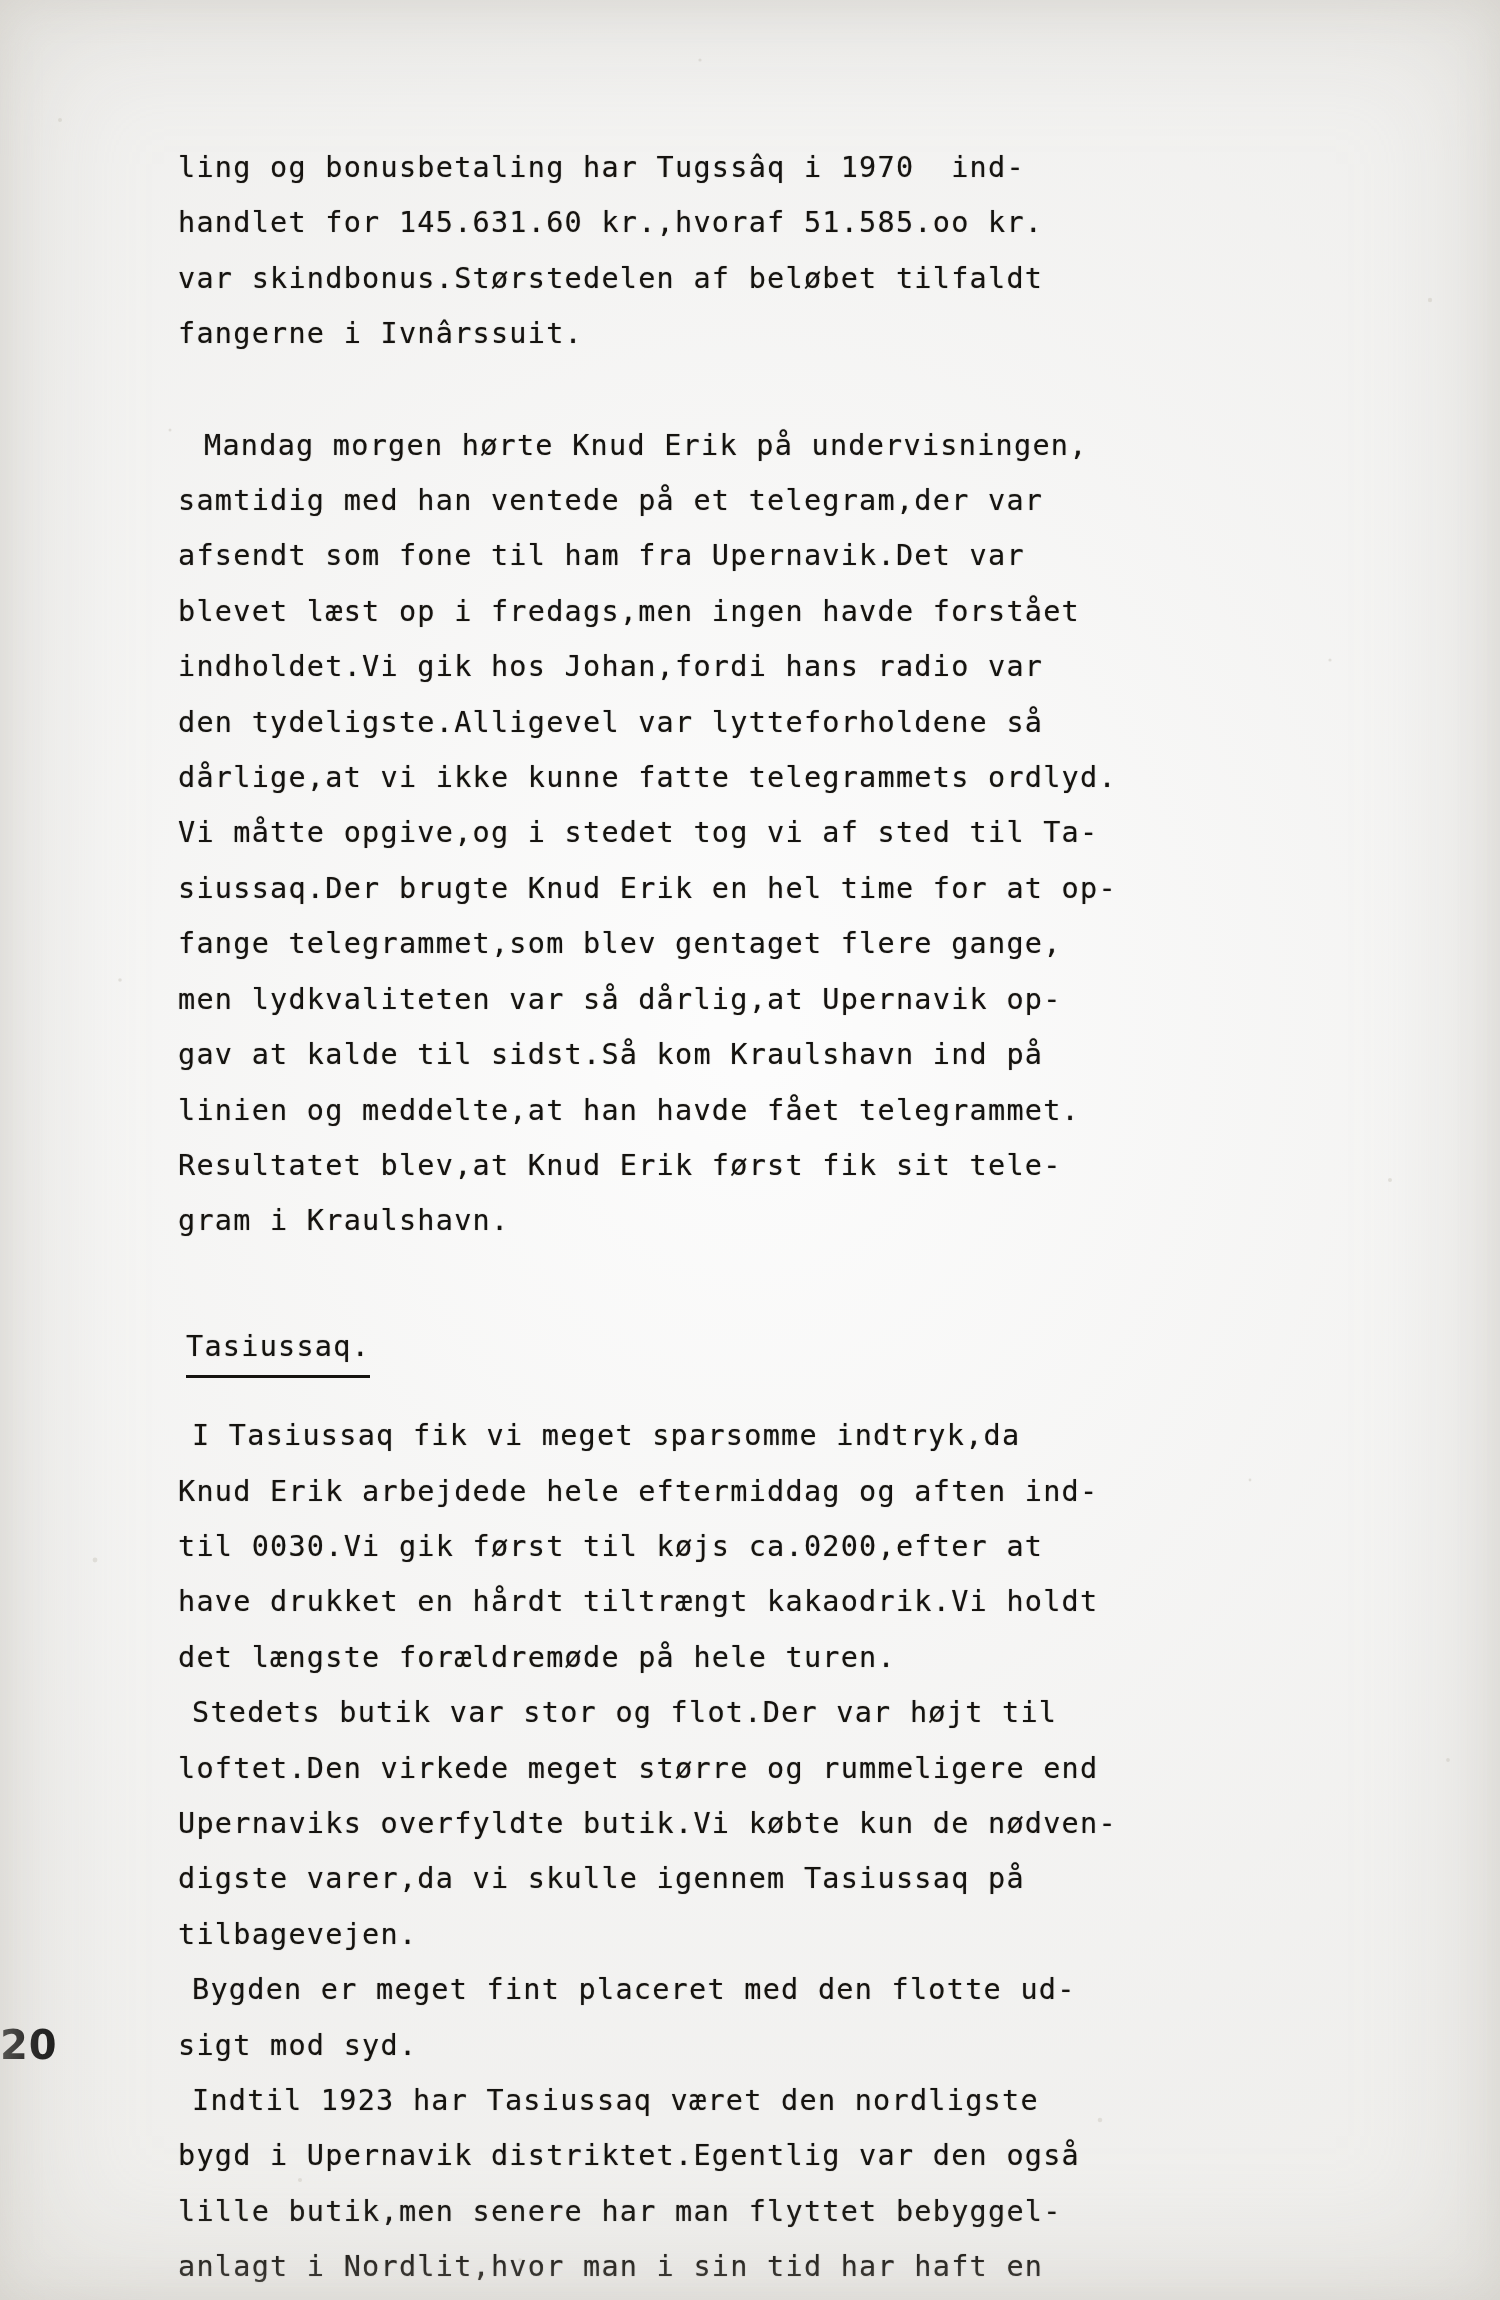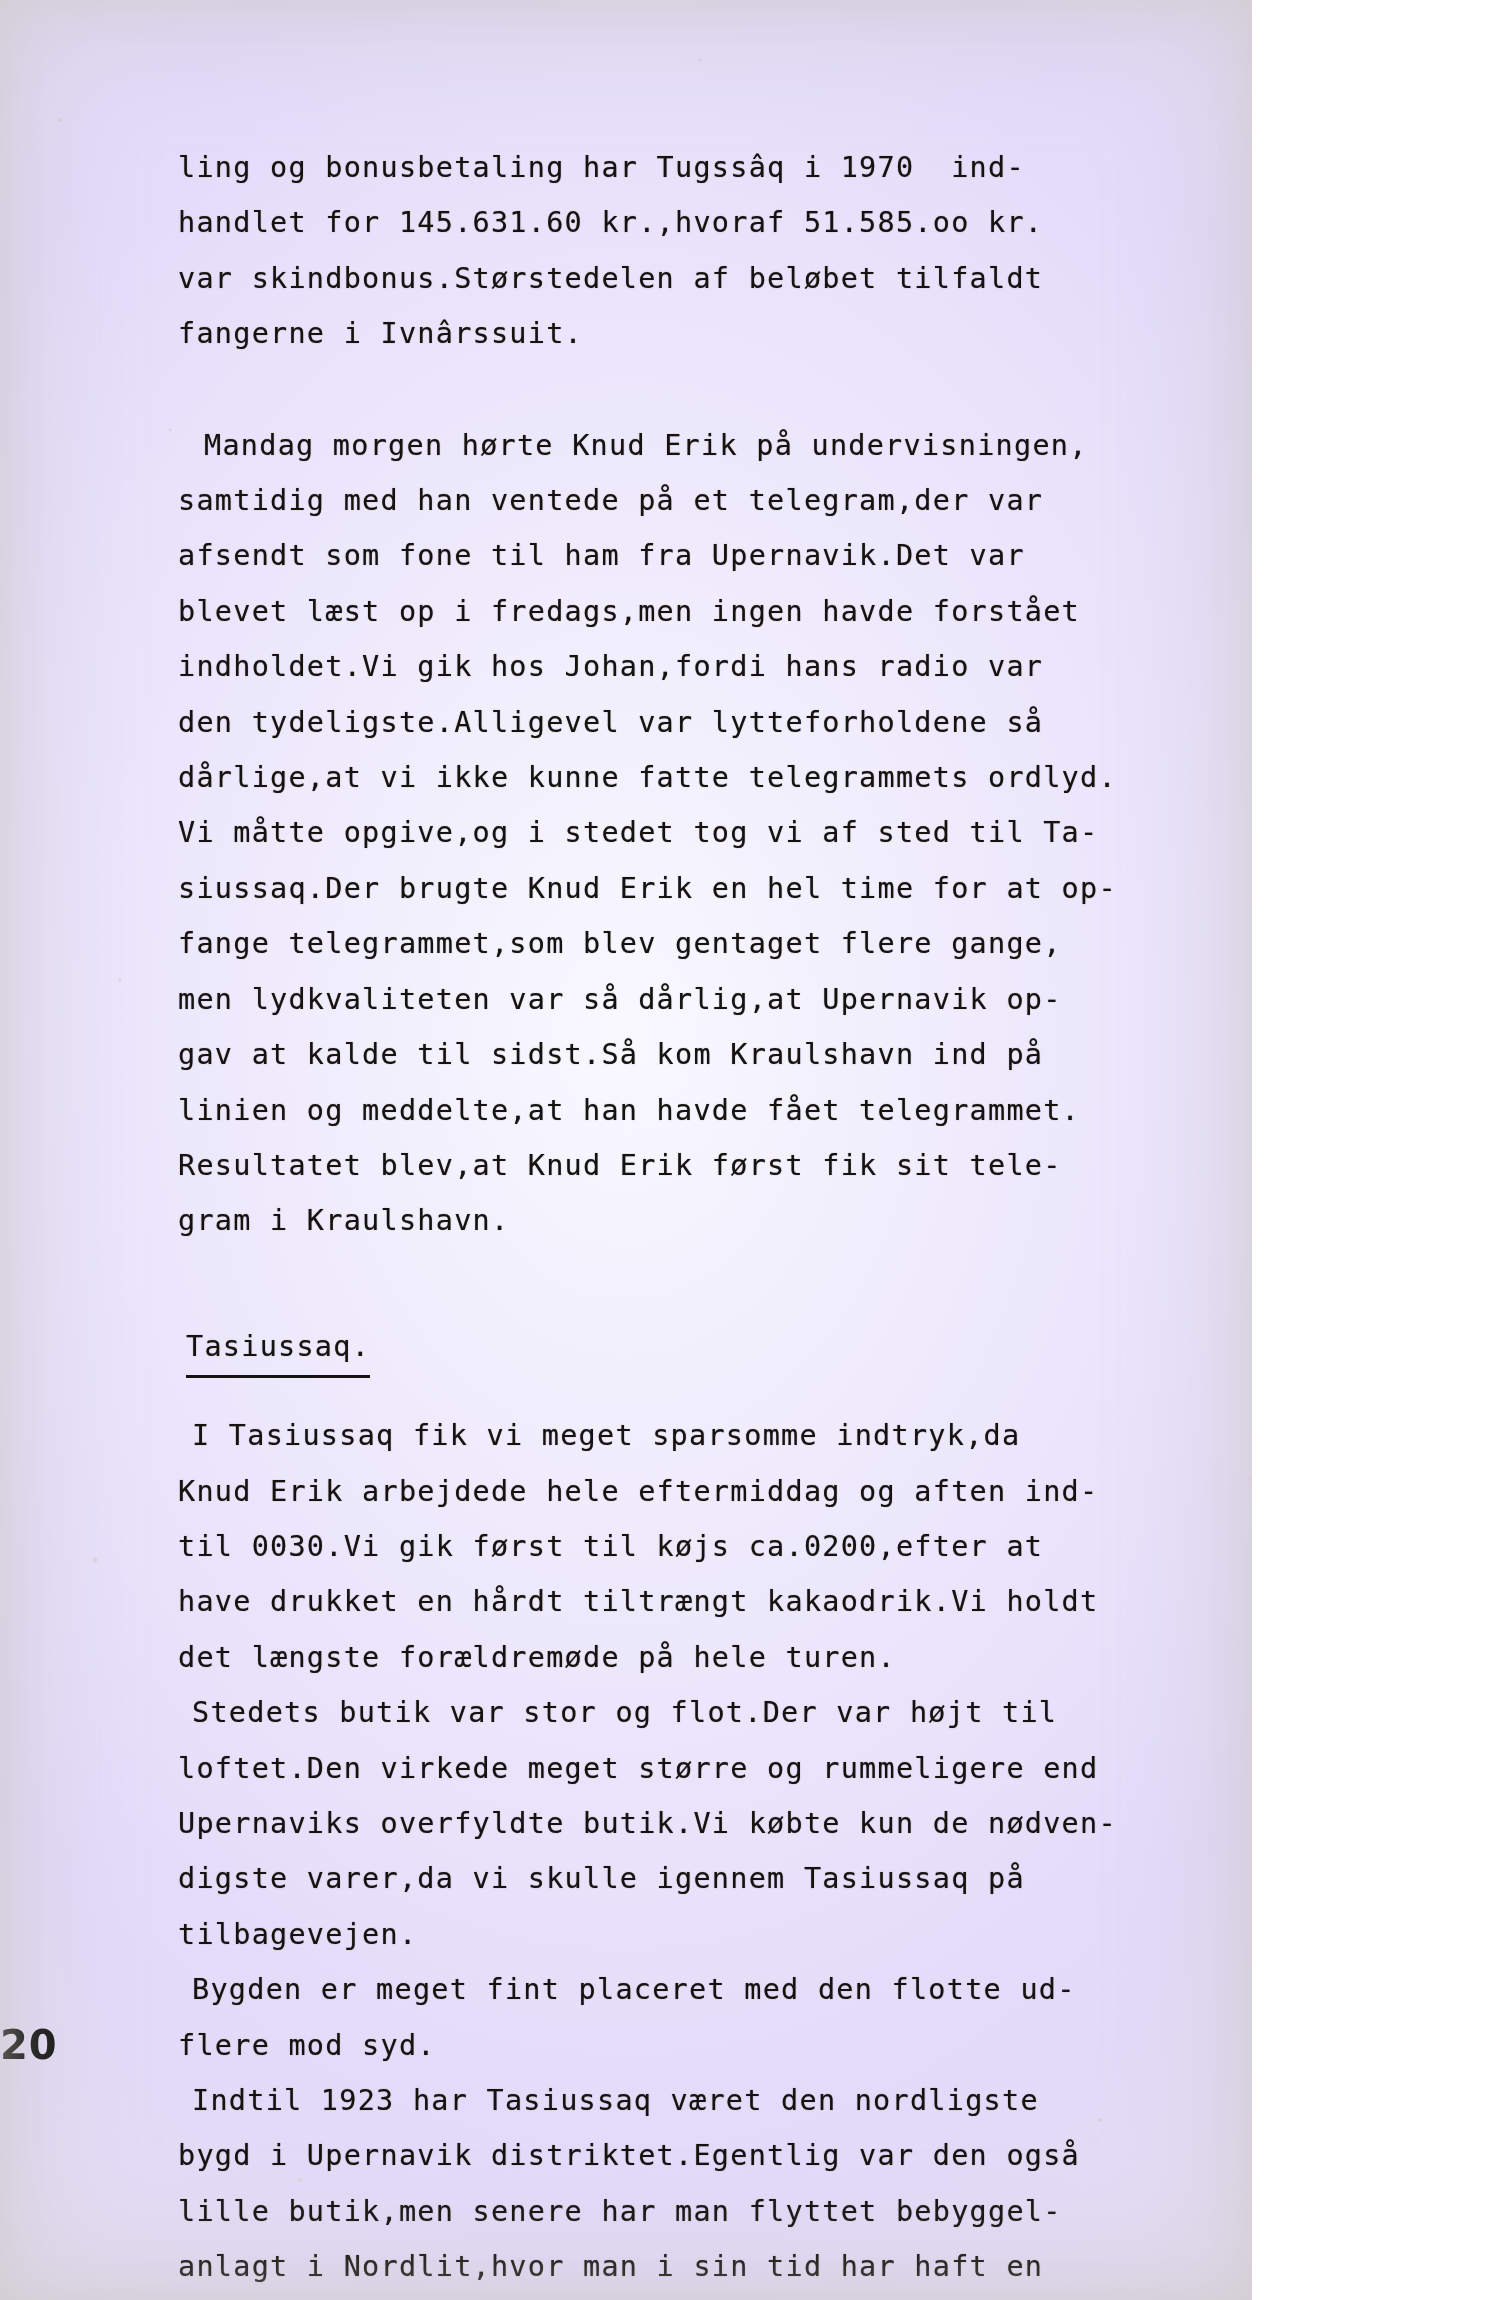--- a/index.html
+++ b/index.html
@@ -5,23 +5,23 @@
   html, body {
     margin: 0;
     padding: 0;
     background: #ffffff;
   }
   body {
     font-family: "DejaVu Sans Mono", monospace;
   }
   #page {
     position: relative;
-    width: 1252px;
+    width: 1500px;
     height: 2300px;
-    background: #c4b5fd;
+    background: #e5e5e5;
     overflow: hidden;
   }
   
   #paper-texture {
     position: absolute;
     inset: 0;
     background:
       radial-gradient(ellipse 120% 90% at 50% 45%, rgba(255,255,255,0.9) 0%, rgba(250,249,246,0.55) 55%, rgba(236,234,228,0.85) 100%);
     pointer-events: none;
   }
@@ -143,21 +143,21 @@
     <div class="line">have drukket en hårdt tiltrængt kakaodrik.Vi holdt</div>
     <div class="line">det længste forældremøde på hele turen.</div>
 
     <div class="line ind-2">Stedets butik var stor og flot.Der var højt til</div>
     <div class="line">loftet.Den virkede meget større og rummeligere end</div>
     <div class="line">Upernaviks overfyldte butik.Vi købte kun de nødven-</div>
     <div class="line">digste varer,da vi skulle igennem Tasiussaq på</div>
     <div class="line">tilbagevejen.</div>
 
     <div class="line ind-2">Bygden er meget fint placeret med den flotte ud-</div>
-    <div class="line">flere mod syd.</div>
+    <div class="line">sigt mod syd.</div>
 
     <div class="line ind-2">Indtil 1923 har Tasiussaq været den nordligste</div>
     <div class="line">bygd i Upernavik distriktet.Egentlig var den også</div>
     <div class="line">lille butik,men senere har man flyttet bebyggel-</div>
     <div class="line">anlagt i Nordlit,hvor man i sin tid har haft en</div>
 
   </div>
 
   <div id="page-number">20</div>
 

